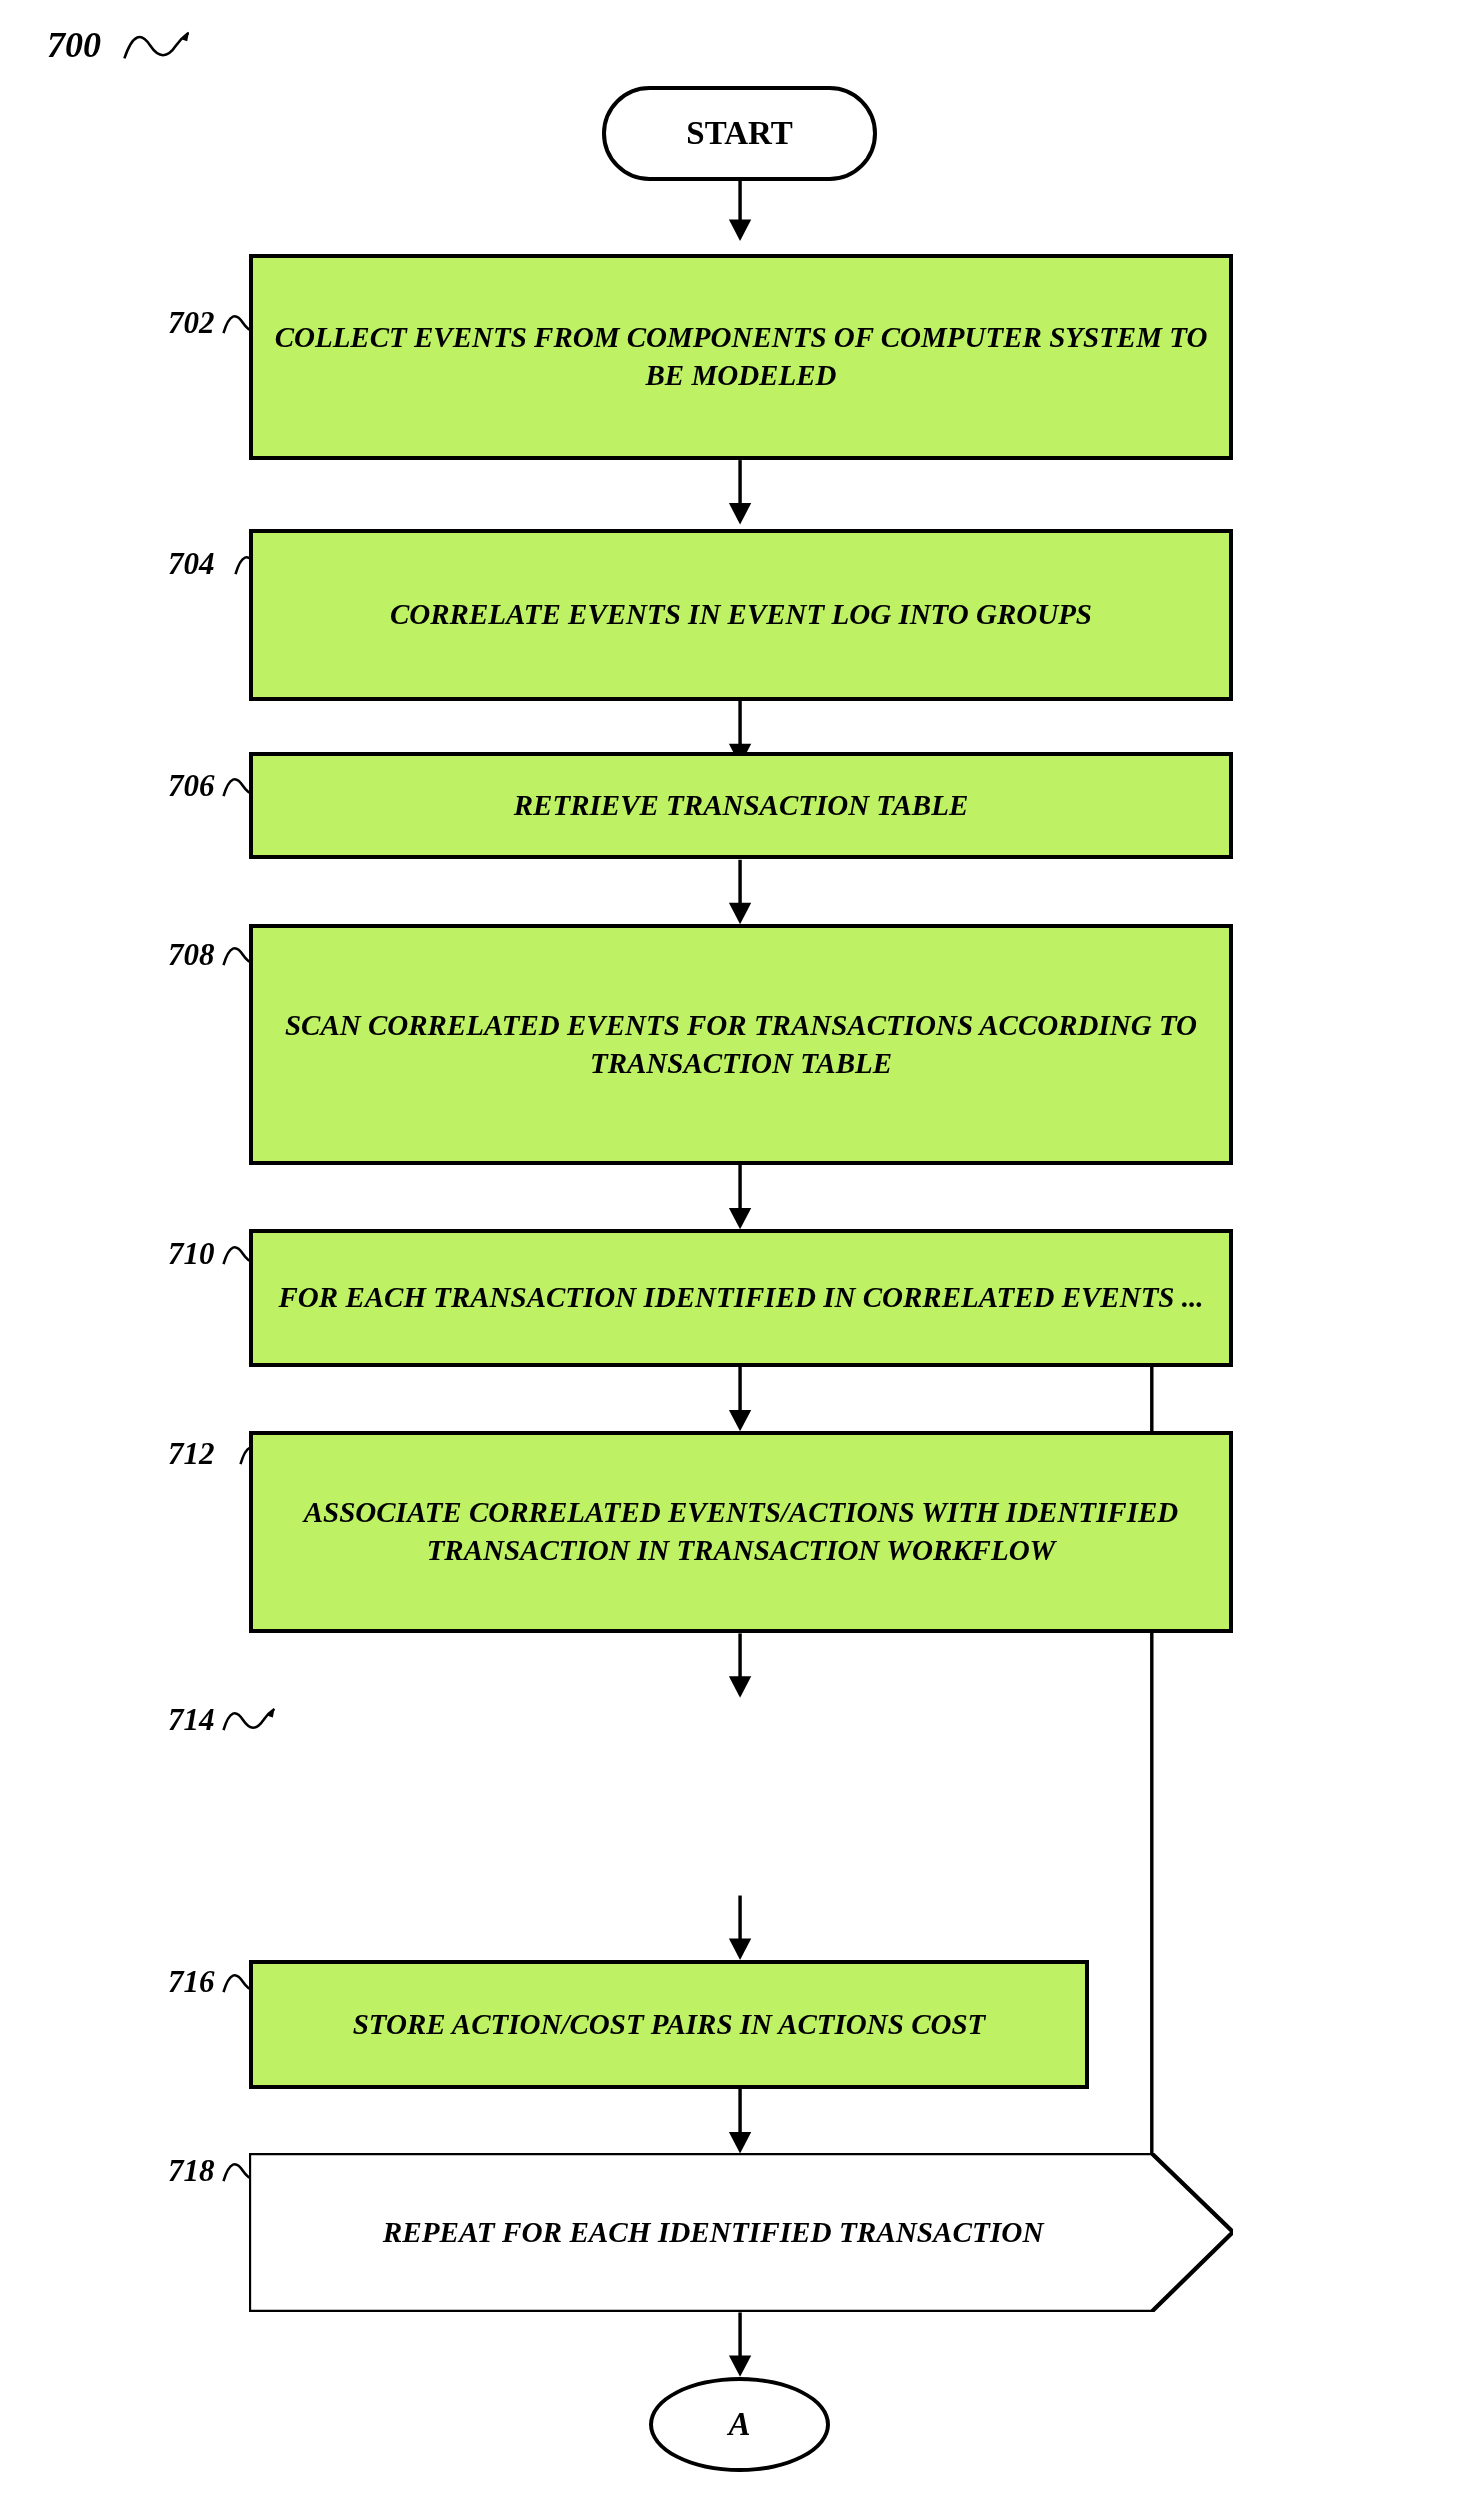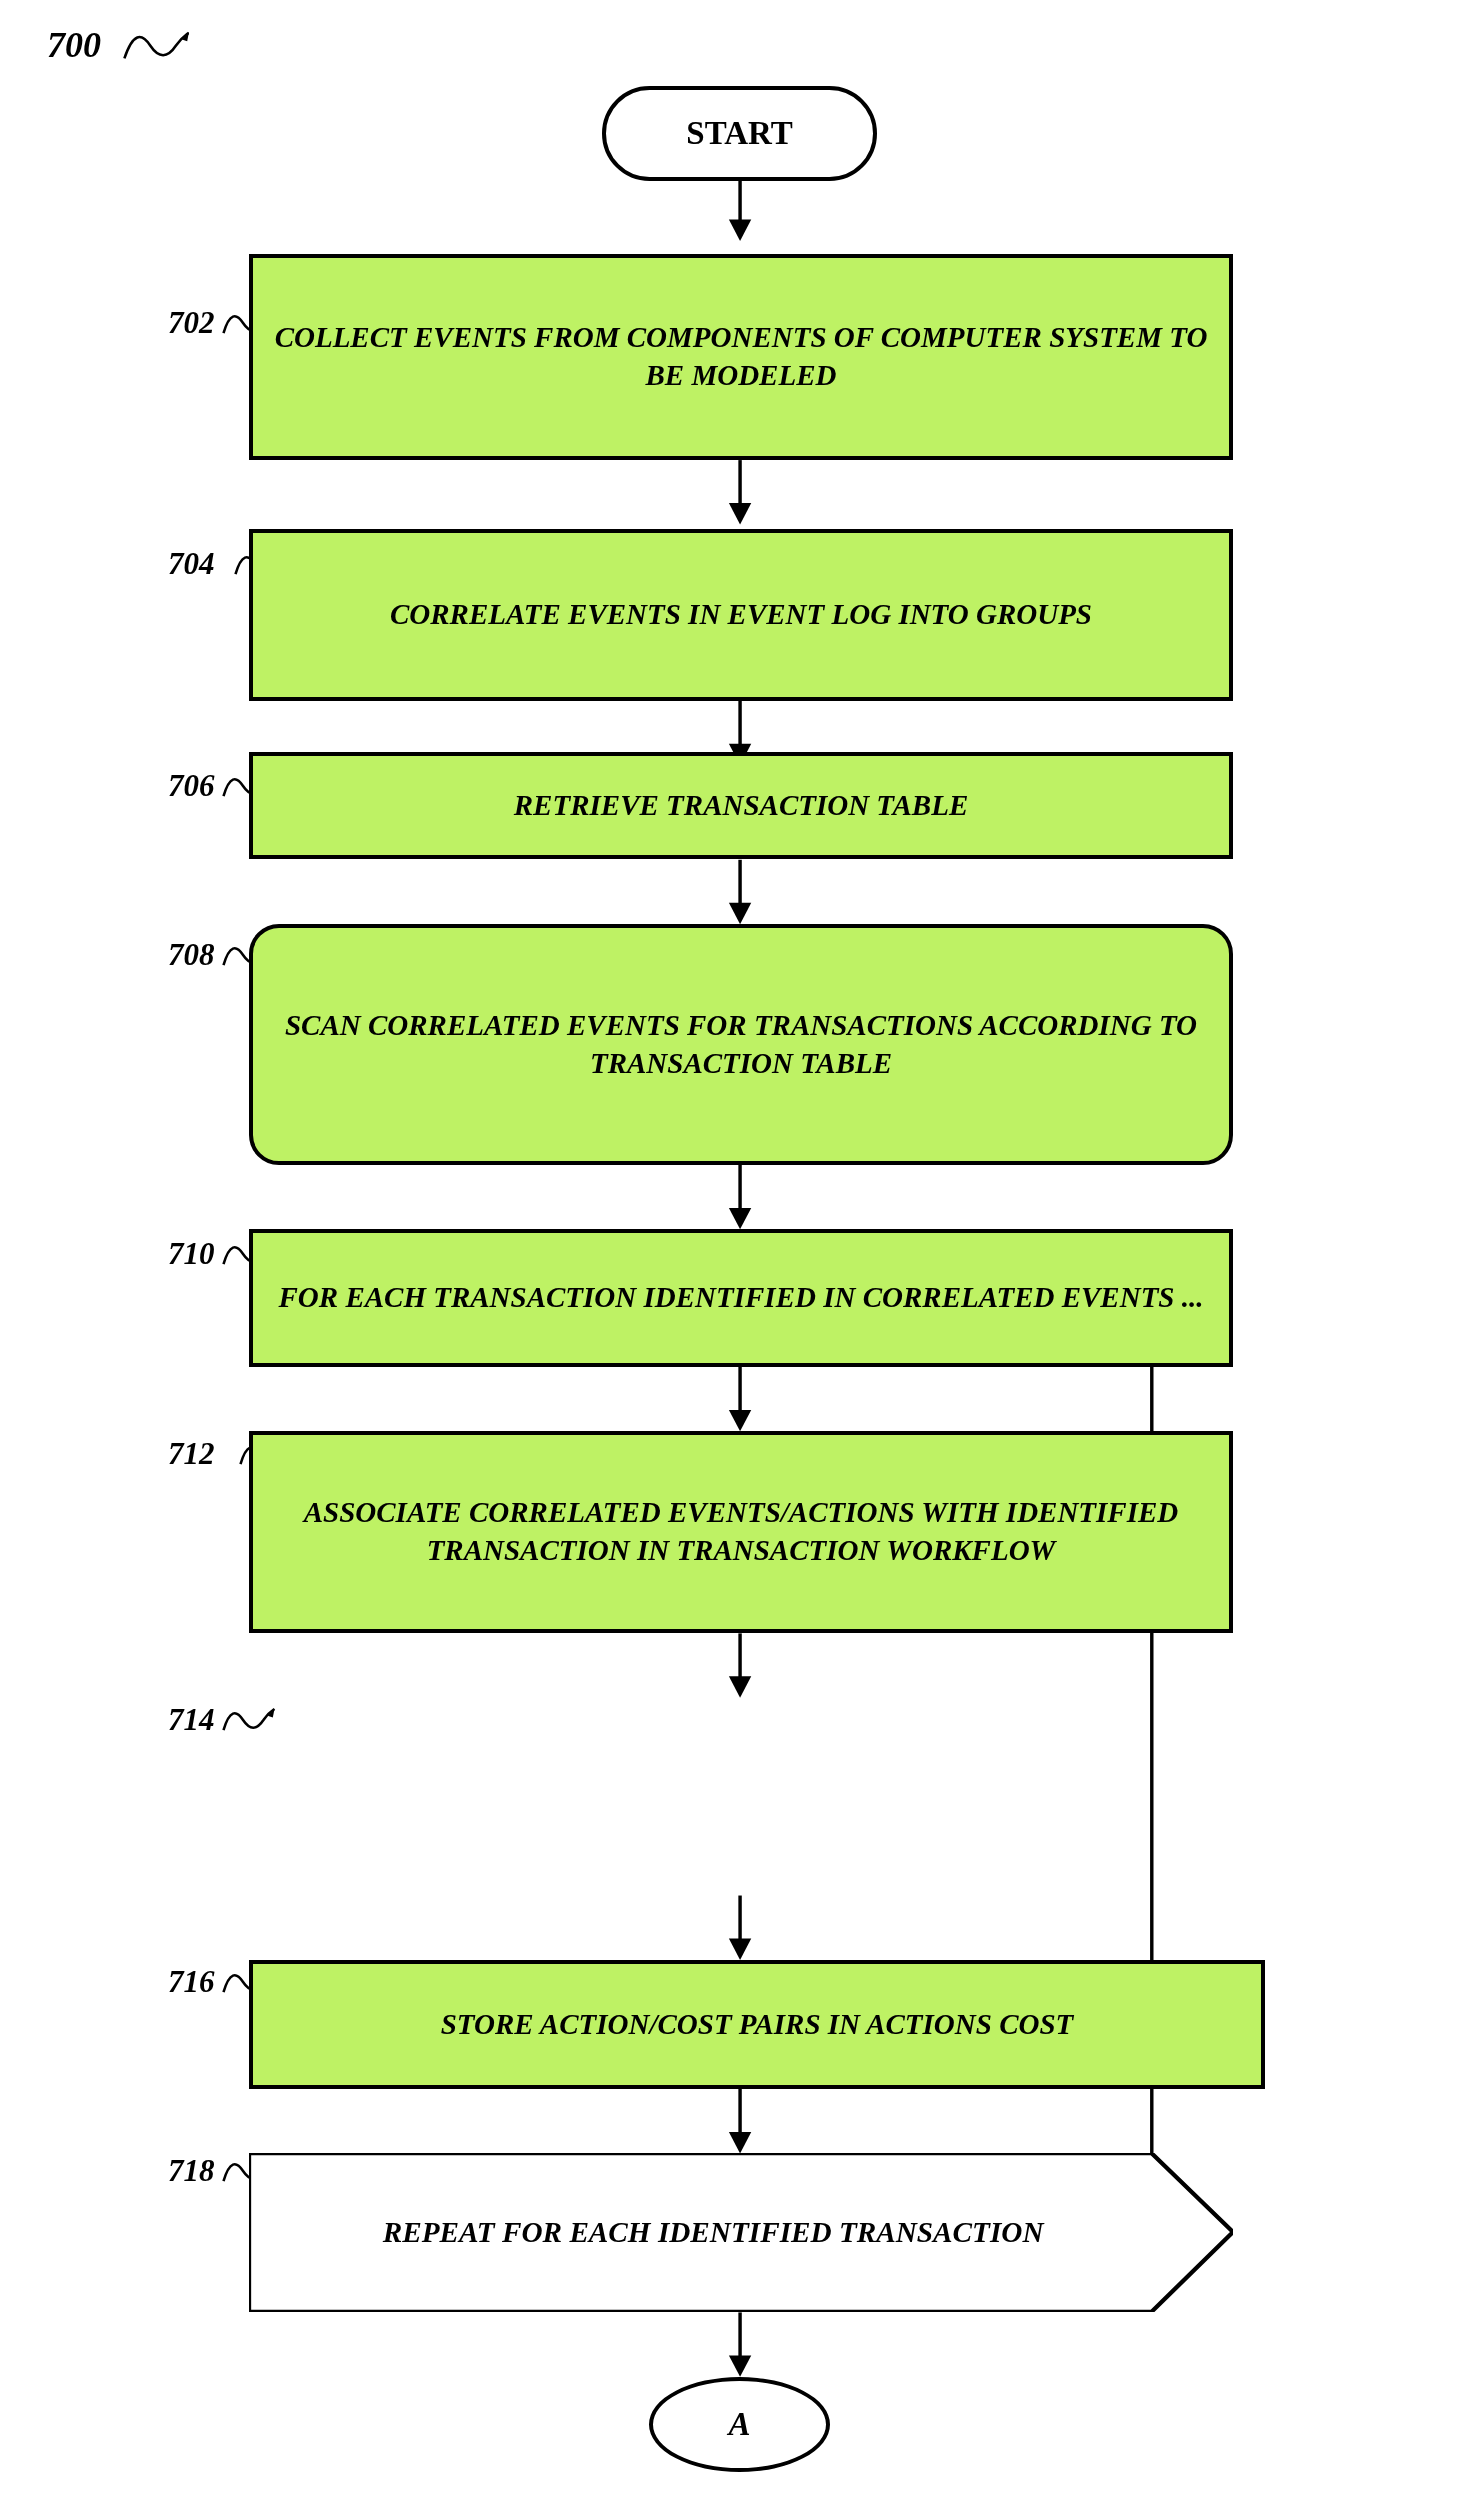--- a/index.html
+++ b/index.html
@@ -171,21 +171,21 @@
     <span class="box-text">RETRIEVE TRANSACTION TABLE</span>
   </div>
 
   <div style="position:absolute; top:937px; left:168px; display:flex; align-items:center; gap:4.3px;">
     <span style="font-size:31px; font-weight:bold; font-style:italic;">708</span>
     <svg width="60" height="34" viewBox="0 0 70 40">
       <path d="M5,32 C12,8 20,8 28,20 C36,32 44,32 52,20 C57,12 62,9 65,7" stroke="#000" stroke-width="3" fill="none"></path>
       <polygon points="65,7 57,15 63,17" fill="#000"></polygon>
     </svg>
   </div>
-  <div class="flow-box" style="left:249px; top:924px; width:984px; height:241px;border-radius:30px;">
+  <div class="flow-box" style="left:249px; top:924px; width:984px; height:241px;">
     <span class="box-text">SCAN CORRELATED EVENTS FOR TRANSACTIONS ACCORDING TO TRANSACTION TABLE</span>
   </div>
 
   <div style="position:absolute; top:1236px; left:168px; display:flex; align-items:center; gap:4.3px;">
     <span style="font-size:31px; font-weight:bold; font-style:italic;">710</span>
     <svg width="60" height="34" viewBox="0 0 70 40">
       <path d="M5,32 C12,8 20,8 28,20 C36,32 44,32 52,20 C57,12 62,9 65,7" stroke="#000" stroke-width="3" fill="none"></path>
       <polygon points="65,7 57,15 63,17" fill="#000"></polygon>
     </svg>
   </div>
@@ -212,21 +212,21 @@
     </svg>
   </div>
 
   <div style="position:absolute; top:1964px; left:168px; display:flex; align-items:center; gap:4.3px;">
     <span style="font-size:31px; font-weight:bold; font-style:italic;">716</span>
     <svg width="60" height="34" viewBox="0 0 70 40">
       <path d="M5,32 C12,8 20,8 28,20 C36,32 44,32 52,20 C57,12 62,9 65,7" stroke="#000" stroke-width="3" fill="none"></path>
       <polygon points="65,7 57,15 63,17" fill="#000"></polygon>
     </svg>
   </div>
-  <div class="flow-box" style="left:249px; top:1960px; width:1016px; height:129px;">
+  <div class="flow-box" style="left:249px; top:1960px; width:840px; height:129px;">
     <span class="box-text">STORE ACTION/COST PAIRS IN ACTIONS COST</span>
   </div>
 
   <div style="position:absolute; top:2153px; left:168px; display:flex; align-items:center; gap:4.3px;">
     <span style="font-size:31px; font-weight:bold; font-style:italic;">718</span>
     <svg width="60" height="34" viewBox="0 0 70 40">
       <path d="M5,32 C12,8 20,8 28,20 C36,32 44,32 52,20 C57,12 62,9 65,7" stroke="#000" stroke-width="3" fill="none"></path>
       <polygon points="65,7 57,15 63,17" fill="#000"></polygon>
     </svg>
   </div>

